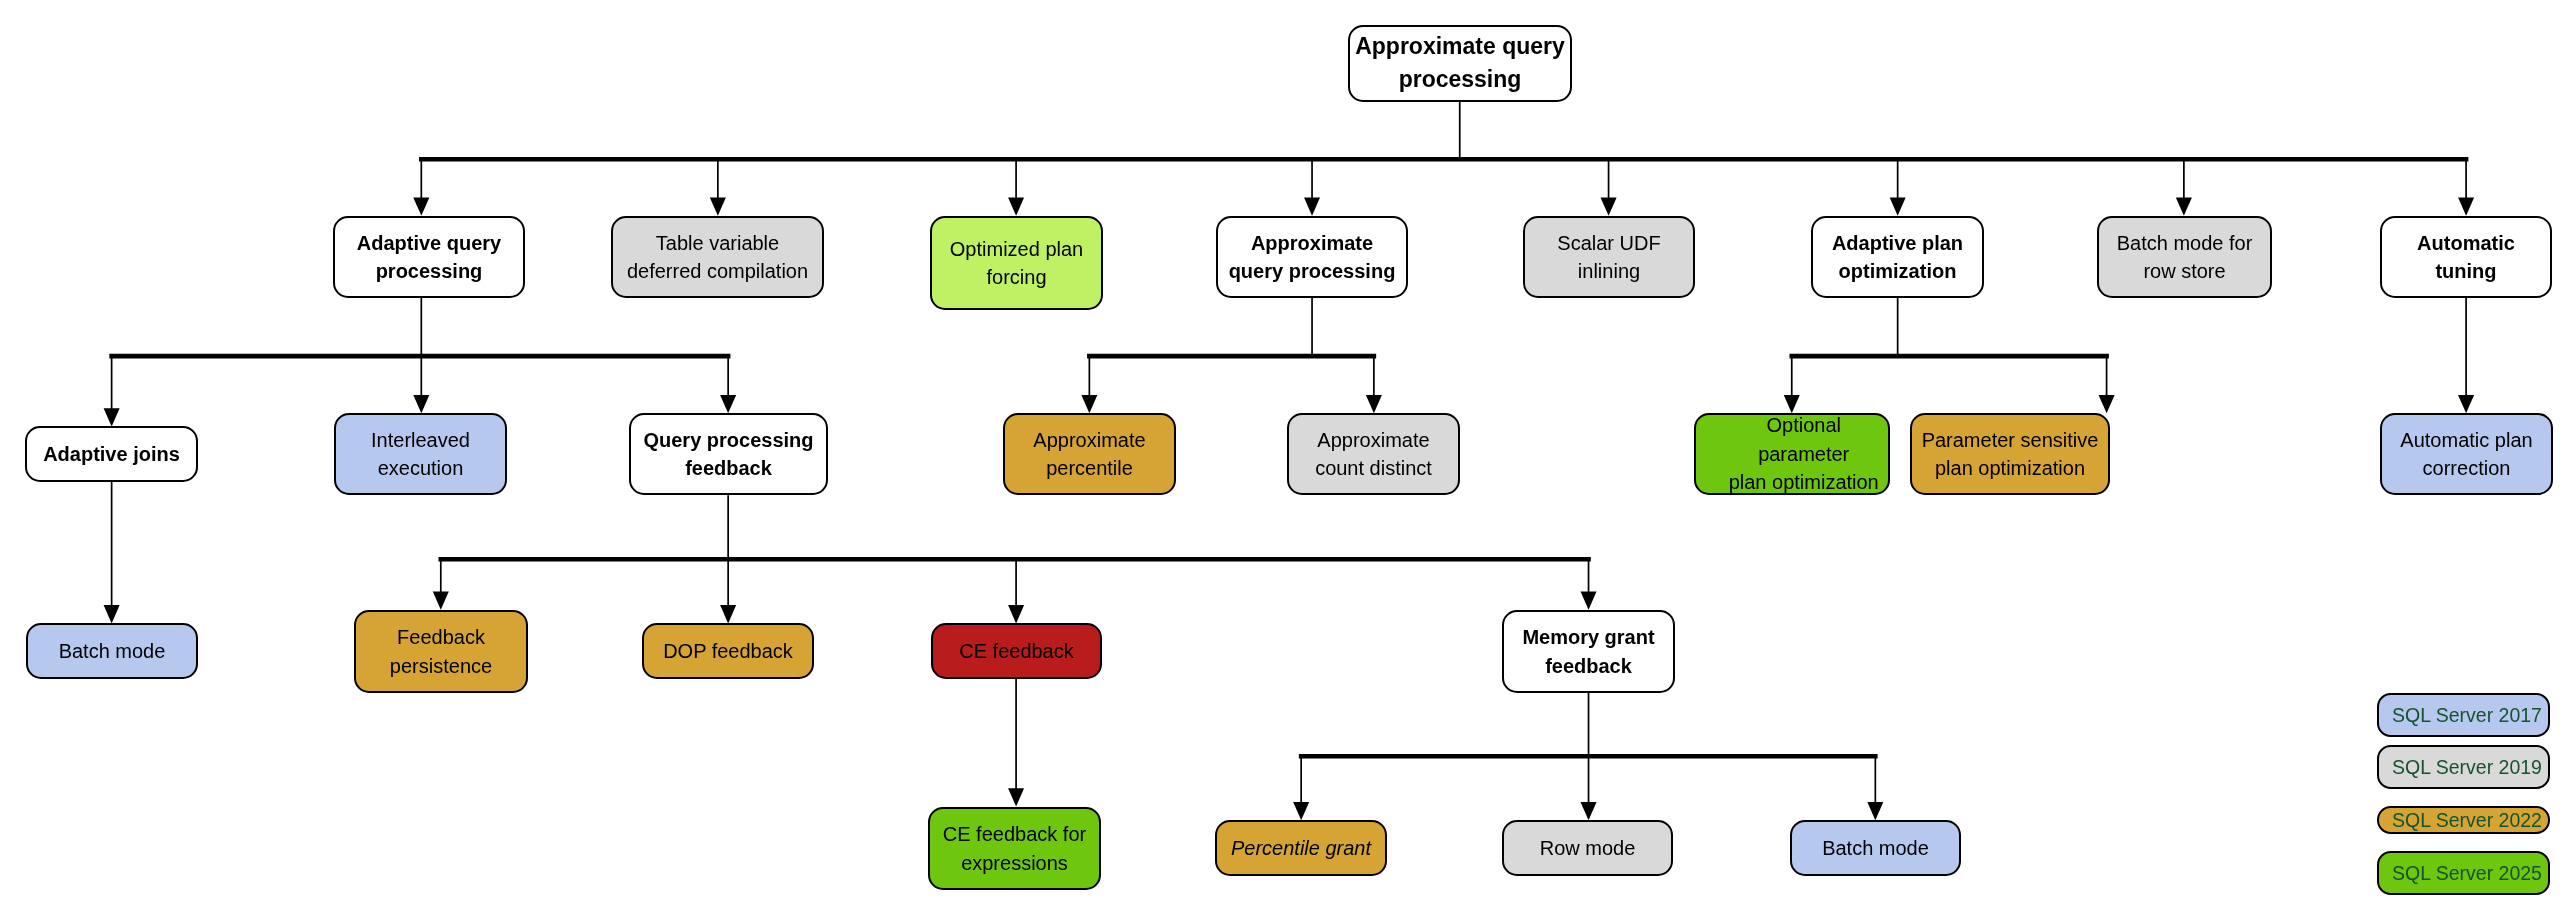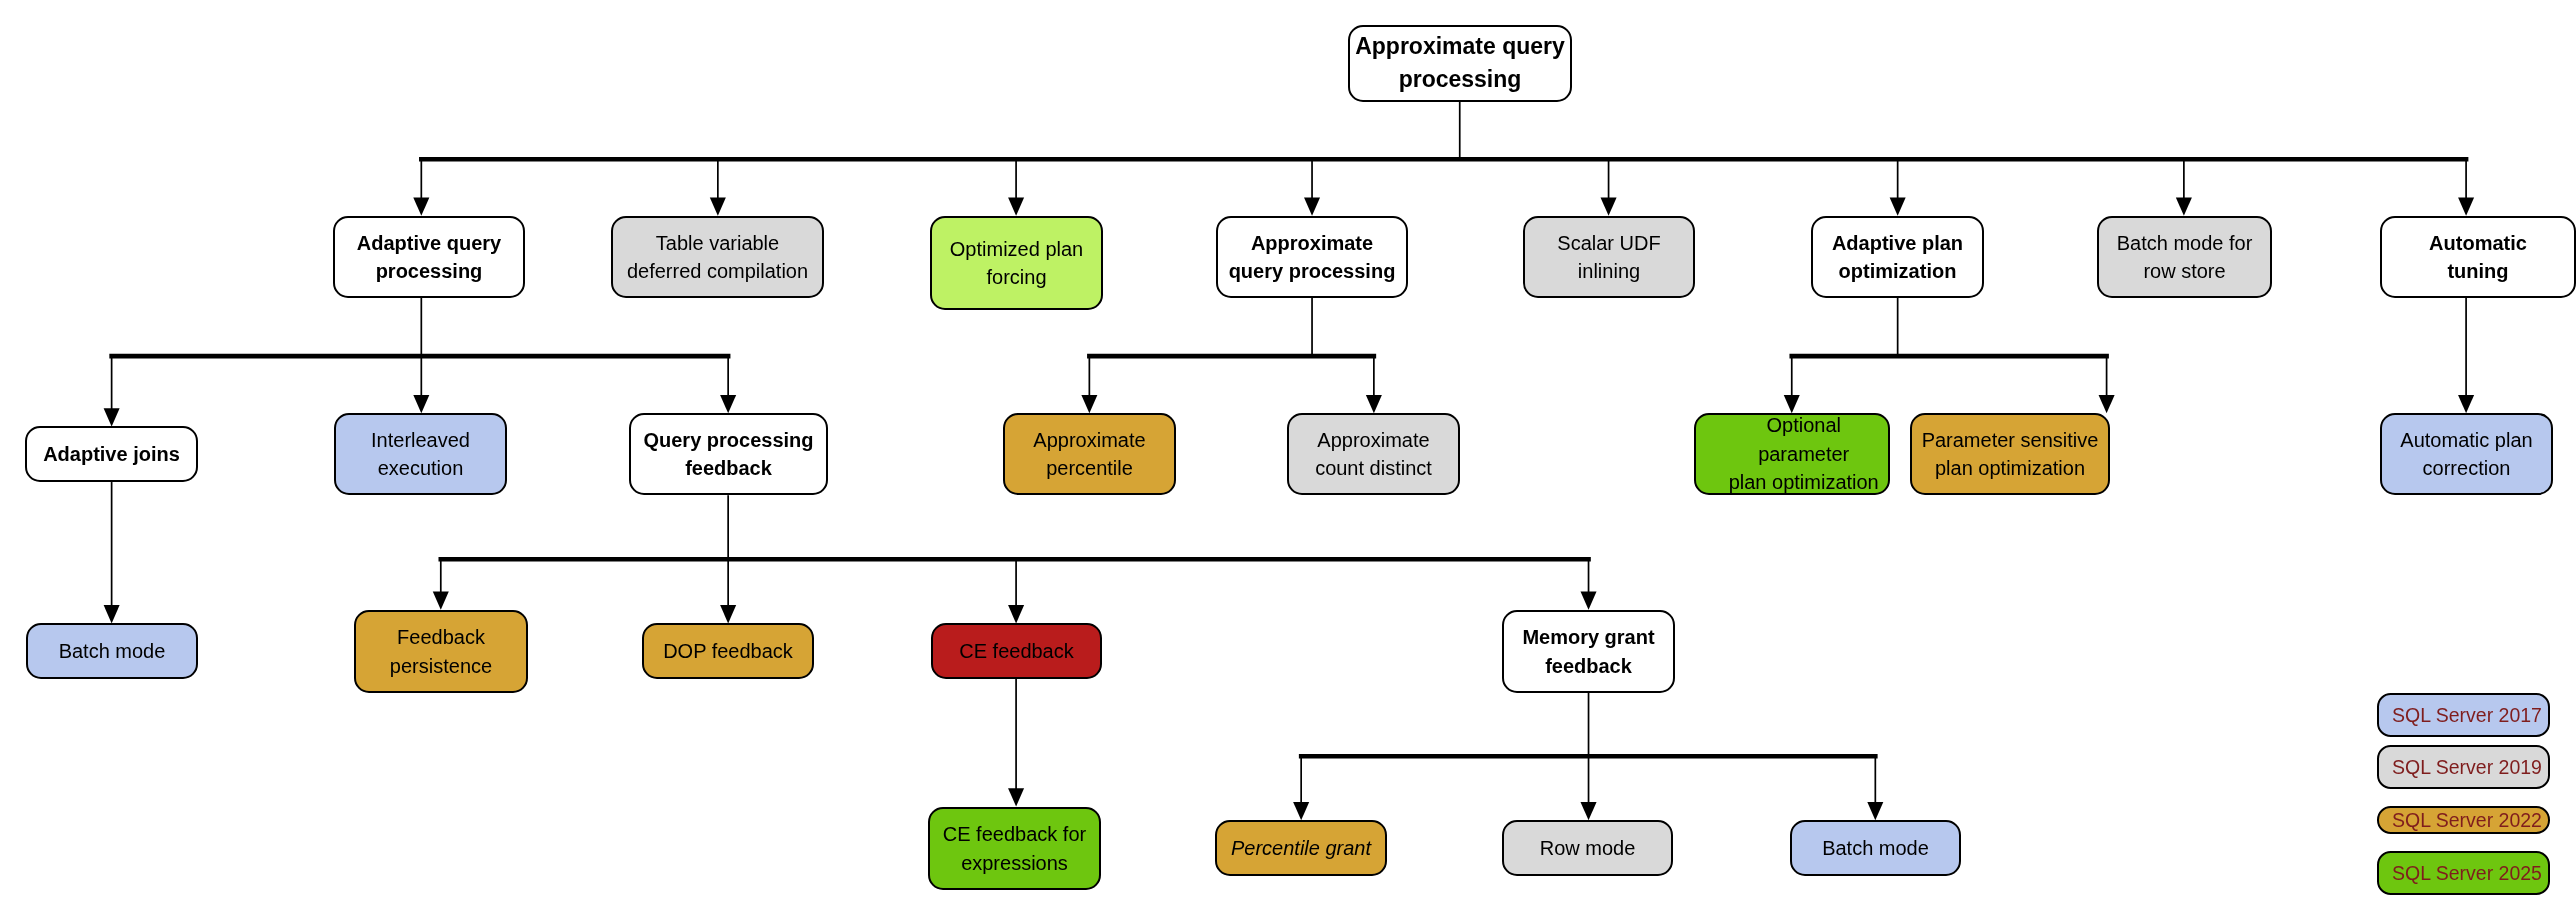--- a/index.html
+++ b/index.html
@@ -12,21 +12,21 @@
     position:absolute;display:flex;align-items:center;justify-content:center;
     box-sizing:border-box;border:2.3px solid #000;border-radius:15px;
     text-align:center;white-space:pre-line;color:#000;
     font-size:20px;line-height:1.42;padding:0 4.6px;
   }
   .node.group{font-weight:bold;background:#ffffff;}
   .node.root{font-size:23px;}
   .legend-item{
     position:absolute;display:flex;align-items:center;justify-content:center;
     box-sizing:border-box;border:2.3px solid #000;border-radius:13.7px;
-    font-size:19.5px;color:#7f1d1d;white-space:nowrap;padding-left:7px;
+    font-size:19.5px;color:#14532d;white-space:nowrap;padding-left:7px;
   }
 </style>
 </head>
 <body>
 
 <div id="canvas">
   <svg id="wires" xmlns="http://www.w3.org/2000/svg" viewBox="0 0 4500 1600">
       <line x1="2550" y1="177" x2="2550" y2="278" stroke="#000000" stroke-width="3"></line>
       <line x1="732" y1="278" x2="4312" y2="278" stroke="#000000" stroke-width="8"></line>
       <line x1="736" y1="278" x2="736" y2="351" stroke="#000000" stroke-width="3"></line>
@@ -100,21 +100,21 @@
       <div class="node" style="left: 930px; top: 216px; width: 173px; height: 94px; background: #bef264;">Optimized plan
 forcing</div>
       <div class="node group" style="left: 1216px; top: 216px; width: 192px; height: 82px; background: rgb(255, 255, 255);">Approximate
 query processing</div>
       <div class="node" style="left: 1523px; top: 216px; width: 172px; height: 82px; background: rgb(217, 217, 217);">Scalar UDF
 inlining</div>
       <div class="node group" style="left: 1811px; top: 216px; width: 173px; height: 82px; background: rgb(255, 255, 255);">Adaptive plan
 optimization</div>
       <div class="node" style="left: 2097px; top: 216px; width: 175px; height: 82px; background: rgb(217, 217, 217);">Batch mode for
 row store</div>
-      <div class="node group" style="left: 2380px; top: 216px; width: 196px; height: 82px; background: rgb(255, 255, 255);">Automatic
+      <div class="node group" style="left: 2380px; top: 216px; width: 172px; height: 82px; background: rgb(255, 255, 255);">Automatic
 tuning</div>
       <div class="node group" style="left: 25px; top: 426px; width: 173px; height: 56px; background: rgb(255, 255, 255);">Adaptive joins</div>
       <div class="node" style="left: 334px; top: 413px; width: 173px; height: 82px; background: rgb(183, 200, 238);">Interleaved
 execution</div>
       <div class="node group" style="left: 629px; top: 413px; width: 199px; height: 82px; background: rgb(255, 255, 255);">Query processing
 feedback</div>
       <div class="node" style="left: 1003px; top: 413px; width: 173px; height: 82px; background: rgb(214, 164, 53);">Approximate
 percentile</div>
       <div class="node" style="left: 1287px; top: 413px; width: 173px; height: 82px; background: rgb(217, 217, 217);">Approximate
 count distinct</div>

